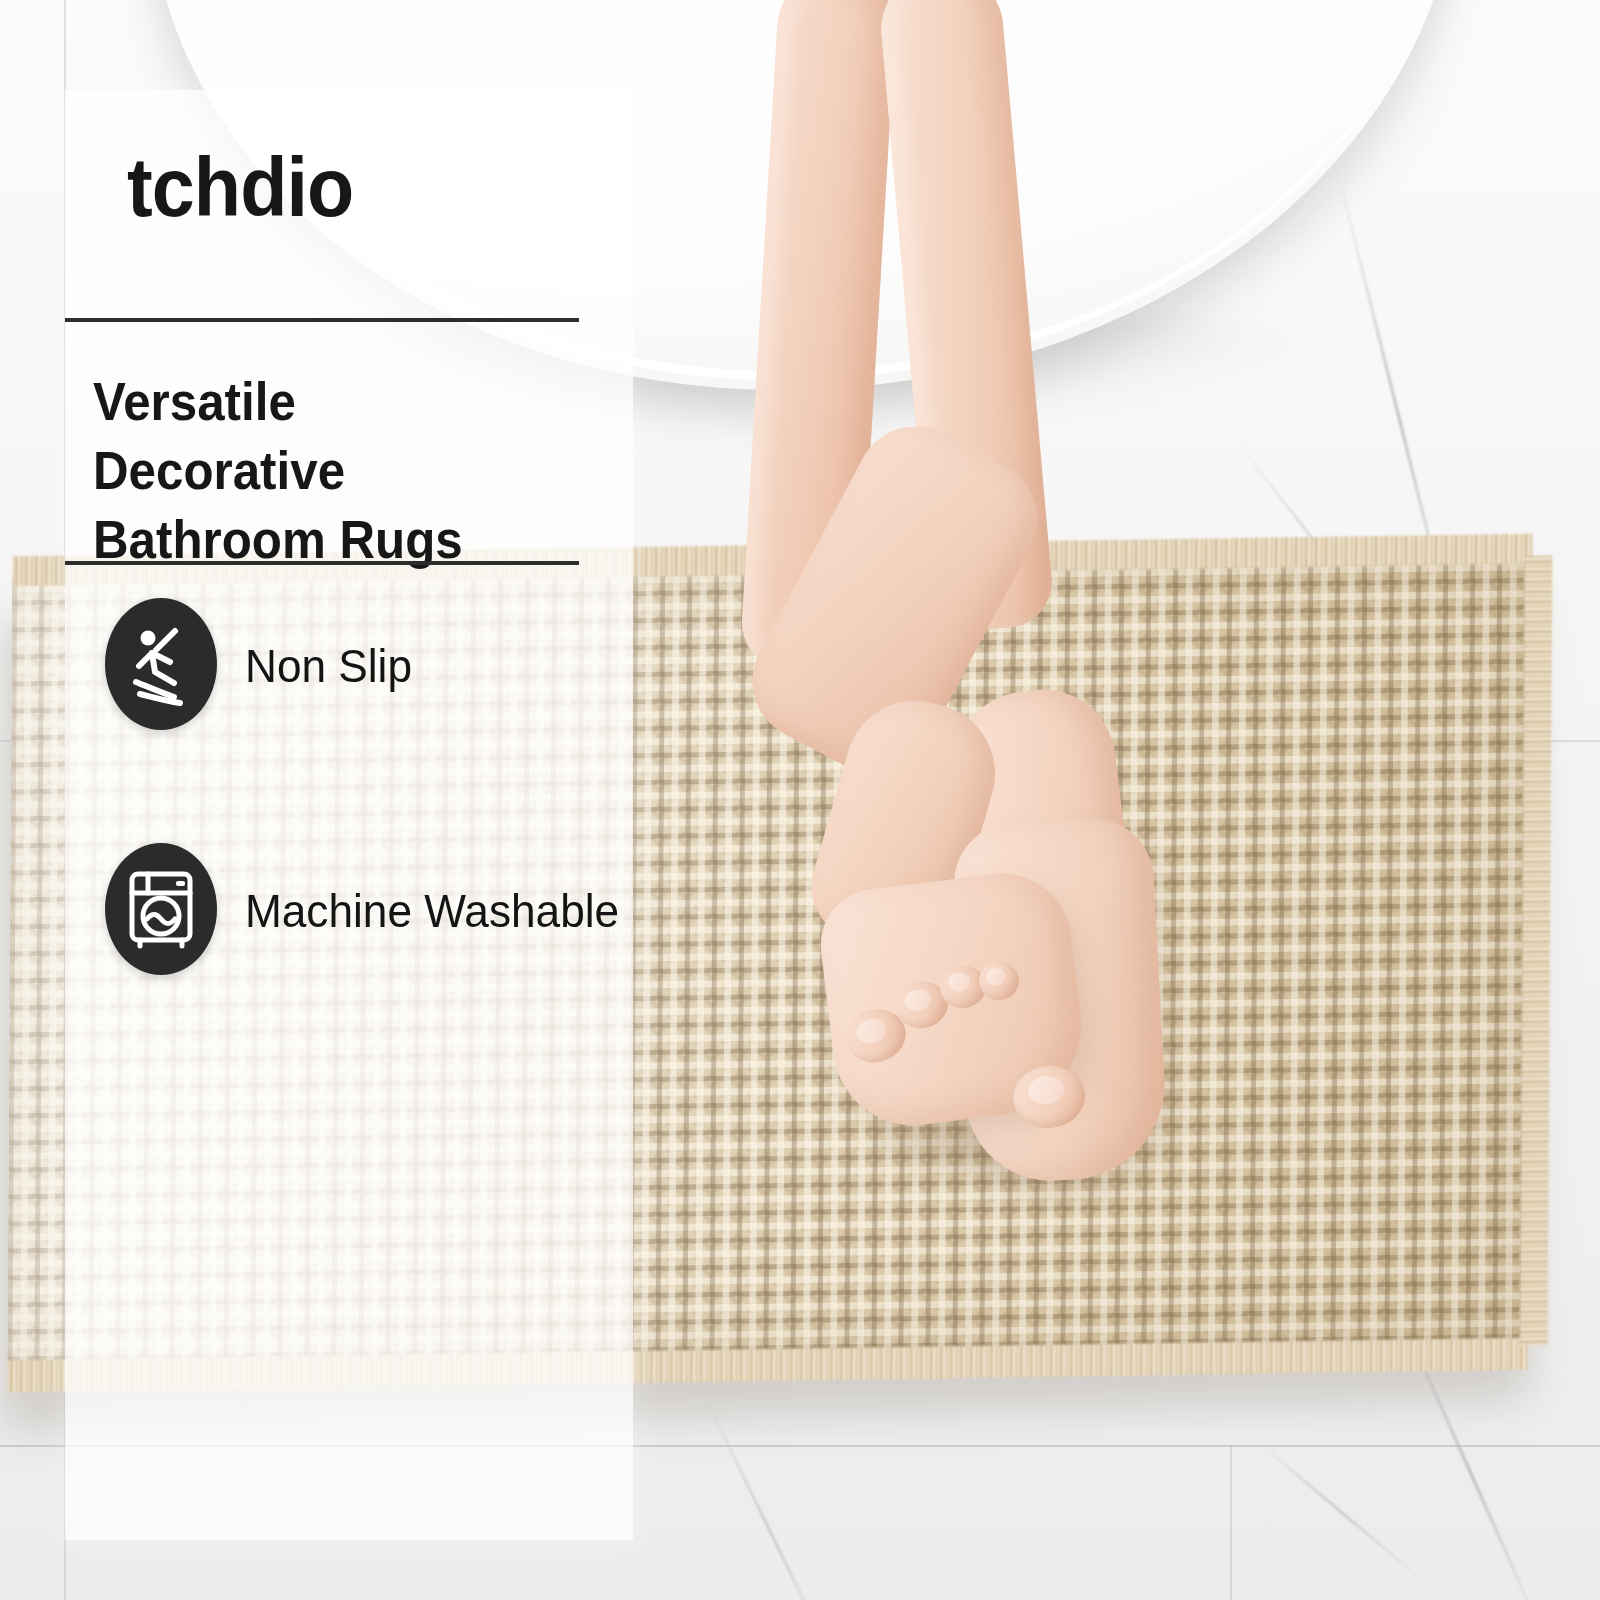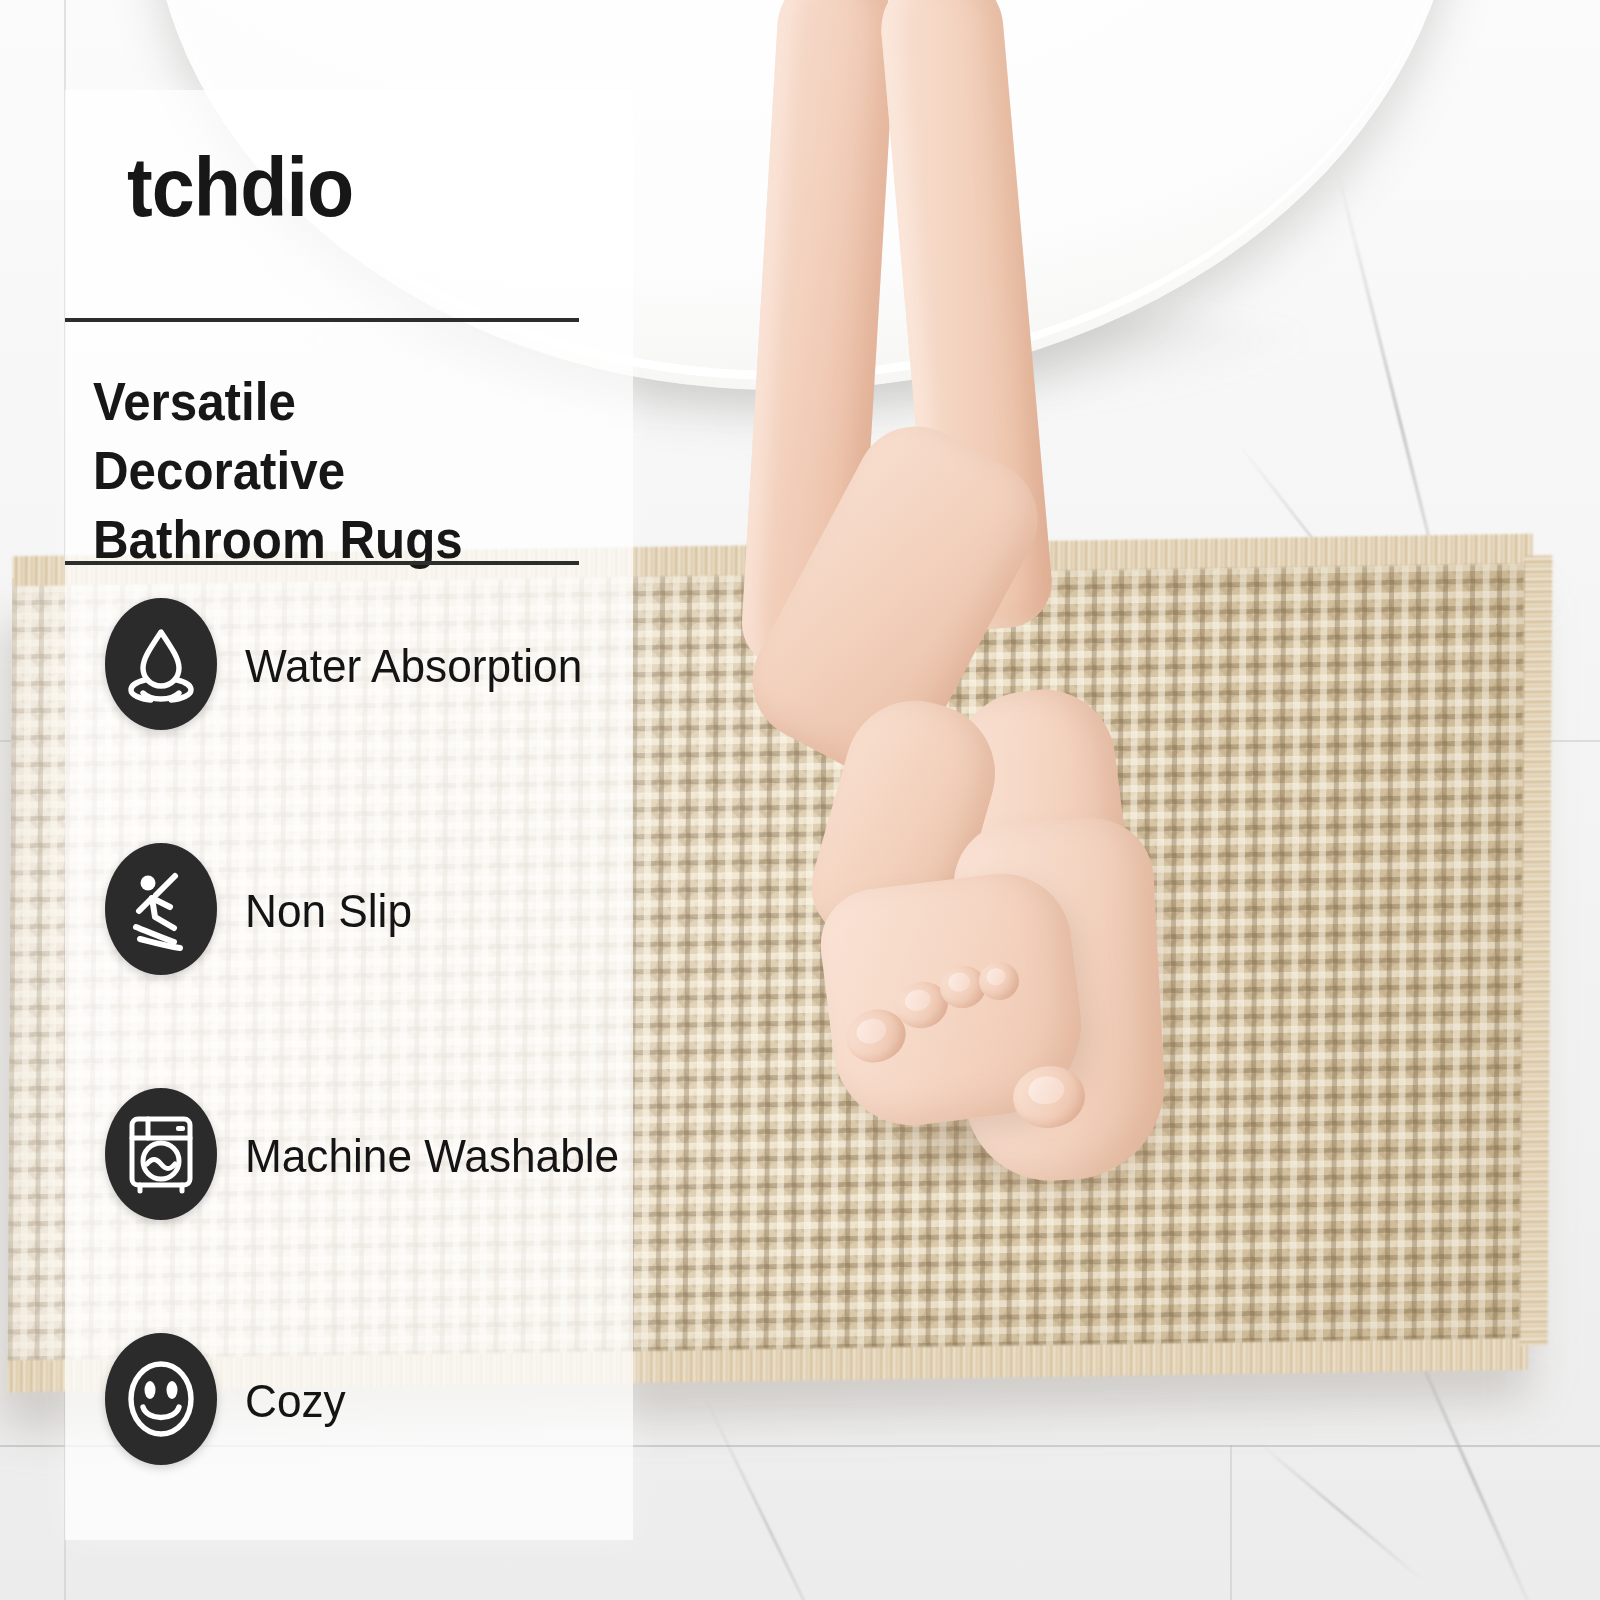--- a/index.html
+++ b/index.html
@@ -346,31 +346,20 @@
 
       <div class="headline">
         <span>Versatile Decorative</span><br>
         <span>Bathroom Rugs</span>
       </div>
 
       <div class="rule two"></div>
 
       <div class="features">
 
-        <div class="feature">
-          <div class="badge">
-            <svg width="76" height="82" viewBox="0 0 76 82" fill="none" stroke="#ffffff" stroke-width="5.4" stroke-linecap="round" stroke-linejoin="round">
-              <path d="M38 9 C 26 27, 20 36, 20 45 a 18 18 0 0 0 36 0 C 56 36, 50 27, 38 9 Z"></path>
-              <path d="M22 57 C 13 59, 8 63, 8 67 c 0 5, 9 9, 20 10"></path>
-              <path d="M54 57 C 63 59, 68 63, 68 67 c 0 5, -9 9, -20 10"></path>
-              <path d="M20 70 C 24 74, 31 76, 38 76 c 7 0, 14 -2, 18 -6"></path>
-            </svg>
-          </div>
-          <div class="feature-label">Water Absorption</div>
-        </div>
 
         <div class="feature">
           <div class="badge">
             <svg width="78" height="84" viewBox="0 0 78 84" fill="none" stroke="#ffffff" stroke-width="6" stroke-linecap="round" stroke-linejoin="round">
               <circle cx="26" cy="16" r="7.5" fill="#ffffff" stroke="none"></circle>
               <path d="M34 28 L 53 9"></path>
               <path d="M17 44 L 30 31 L 48 40"></path>
               <path d="M30 31 L 33 50 L 52 61"></path>
               <path d="M14 60 C 24 64, 38 70, 52 75"></path>
               <path d="M18 72 C 30 75, 44 79, 58 81"></path>
@@ -388,29 +377,18 @@
               <rect x="52" y="14" width="9" height="5" rx="2" fill="#ffffff" stroke="none"></rect>
               <circle cx="37" cy="49" r="18"></circle>
               <path d="M23 52 c 5 -6, 9 -6, 14 0 c 5 6, 9 6, 14 0"></path>
               <line x1="16" y1="73" x2="16" y2="79"></line>
               <line x1="58" y1="73" x2="58" y2="79"></line>
             </svg>
           </div>
           <div class="feature-label">Machine Washable</div>
         </div>
 
-        <div class="feature">
-          <div class="badge">
-            <svg width="78" height="88" viewBox="0 0 78 88" fill="none" stroke="#ffffff" stroke-width="5.4" stroke-linecap="round" stroke-linejoin="round">
-              <ellipse cx="39" cy="44" rx="30" ry="35"></ellipse>
-              <ellipse cx="28" cy="35" rx="5.5" ry="9" fill="#ffffff" stroke="none"></ellipse>
-              <ellipse cx="50" cy="35" rx="5.5" ry="9" fill="#ffffff" stroke="none"></ellipse>
-              <path d="M21 52 C 25 66, 53 66, 57 52"></path>
-            </svg>
-          </div>
-          <div class="feature-label">Cozy</div>
-        </div>
 
       </div>
     </div>
   </div>
 
 </div>
 
 </body></html>

